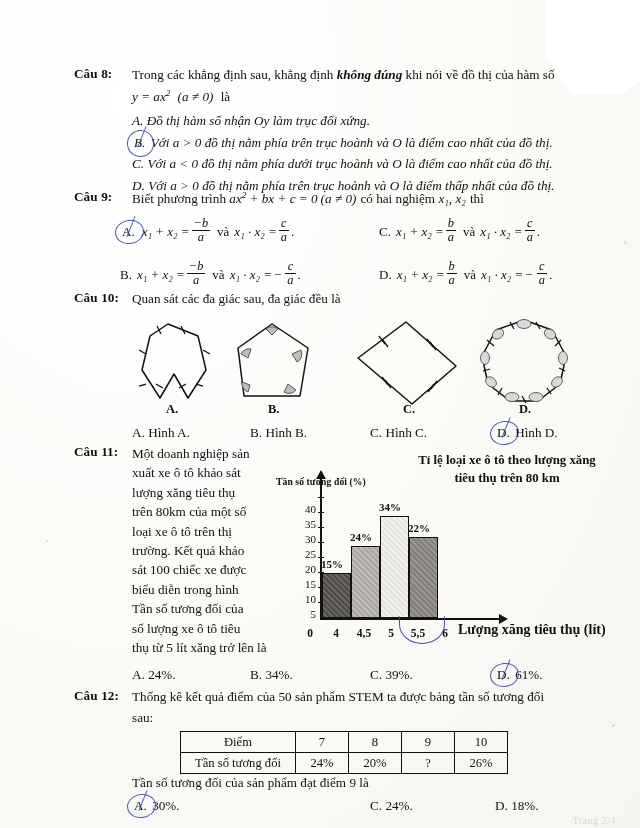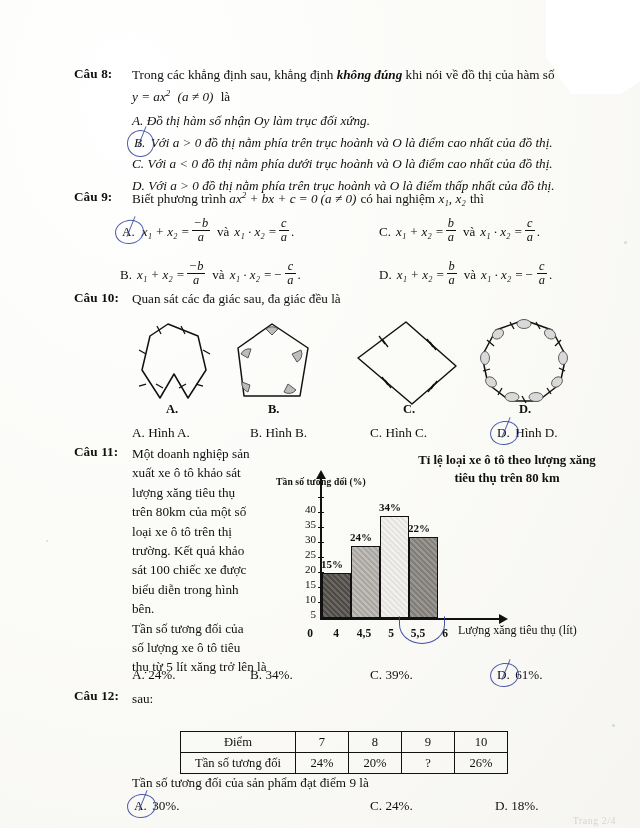--- a/index.html
+++ b/index.html
@@ -104,21 +104,21 @@
   .yarrow{position:absolute;left:36px;top:-18px;width:0;height:0;
           border-left:5px solid transparent;border-right:5px solid transparent;
           border-bottom:9px solid #111;}
   .xline{position:absolute;left:40px;bottom:0;width:182px;height:2px;background:#111;}
   .xarrow{position:absolute;left:219px;bottom:-4px;width:0;height:0;
           border-top:5px solid transparent;border-bottom:5px solid transparent;
           border-left:9px solid #111;}
   .bar{position:absolute;bottom:2px;border:1.5px solid #111;box-sizing:border-box;}
   .barlabel{position:absolute;font-weight:bold;font-size:11px;white-space:nowrap;}
   .xtick{position:absolute;font-weight:bold;font-size:11.5px;transform:translateX(-50%);}
-  .xaxis-title{position:absolute;font-weight:normal;font-size:12px;white-space:nowrap;}
+  .xaxis-title{position:absolute;font-weight:bold;font-size:14px;white-space:nowrap;}
   .uncircle{
     position:absolute;width:44px;height:26px;
     border:1.8px solid #2c3f9e;border-top-color:transparent;
     border-radius:0 0 50% 50%/0 0 70% 70%;
     opacity:.9;
   }
 
   
   .tbl{position:absolute;left:180px;top:731px;border-collapse:collapse;font-size:12.6px;}
   .tbl td{border:1.1px solid #111;padding:1.5px 6px;text-align:center;height:17px;}
@@ -350,21 +350,20 @@
     <div class="qbody" style="width:150px;text-align:justify;">
       <div class="pl" style="line-height:1.47;">
         <div>Một doanh nghiệp sản</div>
         <div>xuất xe ô tô khảo sát</div>
         <div>lượng xăng tiêu thụ</div>
         <div>trên 80km của một số</div>
         <div>loại xe ô tô trên thị</div>
         <div>trường. Kết quả khảo</div>
         <div>sát 100 chiếc xe được</div>
         <div>biểu diễn trong hình</div>
-        <div>bên.</div>
         <div>Tần số tương đối của</div>
         <div>số lượng xe ô tô tiêu</div>
         <div style="white-space:nowrap;">thụ từ 5 lít xăng trở lên là</div>
       </div>
     </div>
   </div>
 
   <div class="chartwrap">
     <div class="chart-title">
       <div>Tỉ lệ loại xe ô tô theo lượng xăng</div>
@@ -439,20 +438,21 @@
     </div>
     <div>
       <span class="circled">D.</span>
       <span>61%.</span>
     </div>
   </div>
 
   <div class="q" style="left:74px;top:688px;width:556px;">
     <div class="qlabel">Câu 12:</div>
     <div class="qbody">
+      <div class="line">Thống kê kết quả điểm của 50 sản phẩm STEM ta được bảng tần số tương đối</div>
       <div class="line" style="margin-top:2px;">sau:</div>
     </div>
   </div>
 
   <table class="tbl">
     <tbody>
       <tr>
         <td class="hdr">Điểm</td>
         <td class="val">7</td>
         <td class="val">8</td>

